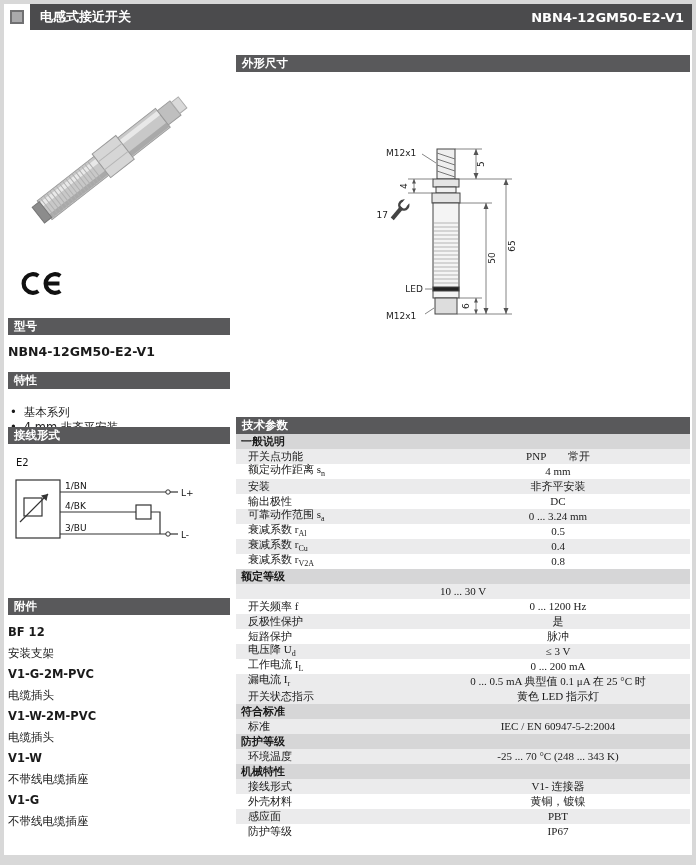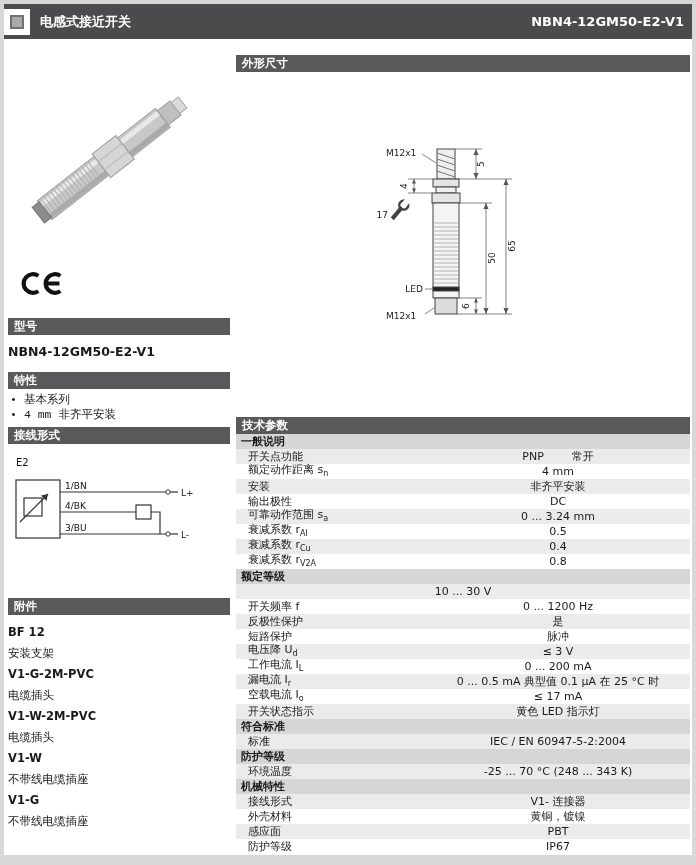--- a/index.html
+++ b/index.html
@@ -1,50 +1,50 @@
 <!DOCTYPE html>
 <html><head>
 <meta charset="utf-8">
 <style>
   * { margin:0; padding:0; box-sizing:border-box; }
   html,body { width:696px; height:865px; }
   body { background:#d8d8d8; font-family:"DejaVu Sans","Liberation Sans",sans-serif; color:#1a1a1a; position:relative; }
   .page { position:absolute; left:4px; top:4px; width:688px; height:851px; background:#ffffff; overflow:hidden; }
 
   
-  .topbar { position:absolute; left:0; top:0; width:688px; height:35px; background:#4b4b4d; display:flex; align-items:center; }
+  .topbar { position:absolute; left:0; top:0; width:688px; height:26px; background:#4b4b4d; display:flex; align-items:center; }
   .topbar-icon { width:26px; height:26px; background:#ffffff; display:flex; align-items:center; justify-content:center; flex:0 0 26px; }
   .topbar-icon-inner { width:14px; height:14px; background:#a9a9ab; border:2px solid #707072; }
   .topbar-title { flex:1; color:#fff; font-weight:bold; font-size:13px; padding-left:10px; }
   .topbar-model { color:#fff; font-weight:bold; font-size:13px; padding-right:8px; }
 
   
   .secbar { position:absolute; left:4px; width:222px; height:17px; background:#59595b; color:#fff;
             font-size:11.5px; font-weight:bold; line-height:17px; padding-left:6px; }
   .secbar.right { left:232px; width:454px; }
 
   .photo { position:absolute; left:12px; top:52px; }
   .ce { position:absolute; left:14px; top:266px; }
 
   .model-value { position:absolute; left:4px; top:340px; font-size:12.5px; font-weight:bold; }
 
-  .features { position:absolute; left:6px; top:388px; list-style:none; font-size:11.5px;font-family:Liberation Mono, monospace; }
+  .features { position:absolute; left:6px; top:401px; list-style:none; font-size:11.5px; }
   .features li { line-height:15px; }
   .features li::before { content:"\2022"; margin-right:7px; }
 
   .wiring { position:absolute; left:4px; top:448px; }
 
   .accessories { position:absolute; left:4px; top:618px; font-size:11.5px; }
   .acc-name { font-weight:bold; line-height:21px; }
   .acc-desc { line-height:21px; }
 
   .drawing { position:absolute; left:232px; top:70px; }
 
   .tech-table { position:absolute; left:232px; top:430px; width:454px; font-size:11px; }
-  .trow { display:flex; height:15px; line-height:15px; align-items:center; }
+  .trow { display:flex; height:15px; line-height:15px; align-items:center;font-family:Liberation Serif, serif; }
   .trow.sec { background:#d6d6d7; font-weight:bold; padding-left:5px; }
   .trow.data.alt { background:#ebebec; }
   .tlabel { width:190px; padding-left:12px; white-space:nowrap; overflow:hidden; }
   .tvalue { flex:1; white-space:pre; overflow:hidden;text-align:center; }
   sub { font-size:8px; }
   svg text { font-family:"DejaVu Sans","Liberation Sans",sans-serif; }
 </style>
 </head>
 <body>
 
@@ -251,24 +251,20 @@
         <div class="tvalue">≤ 3 V</div>
       </div>
       <div class="trow data">
         <div class="tlabel">工作电流 I<sub>L</sub></div>
         <div class="tvalue">0 ... 200 mA</div>
       </div>
       <div class="trow data alt">
         <div class="tlabel">漏电流 I<sub>r</sub></div>
         <div class="tvalue">0 ... 0.5 mA 典型值 0.1 μA 在 25 °C 时</div>
       </div>
-      <div class="trow data">
-        <div class="tlabel">空载电流 I<sub>o</sub></div>
-        <div class="tvalue">≤ 17 mA</div>
-      </div>
       <div class="trow data alt">
         <div class="tlabel">开关状态指示</div>
         <div class="tvalue">黄色 LED 指示灯</div>
       </div>
       <div class="trow sec">符合标准</div>
       <div class="trow data alt">
         <div class="tlabel">标准</div>
         <div class="tvalue">IEC / EN 60947-5-2:2004</div>
       </div>
       <div class="trow sec">防护等级</div>

